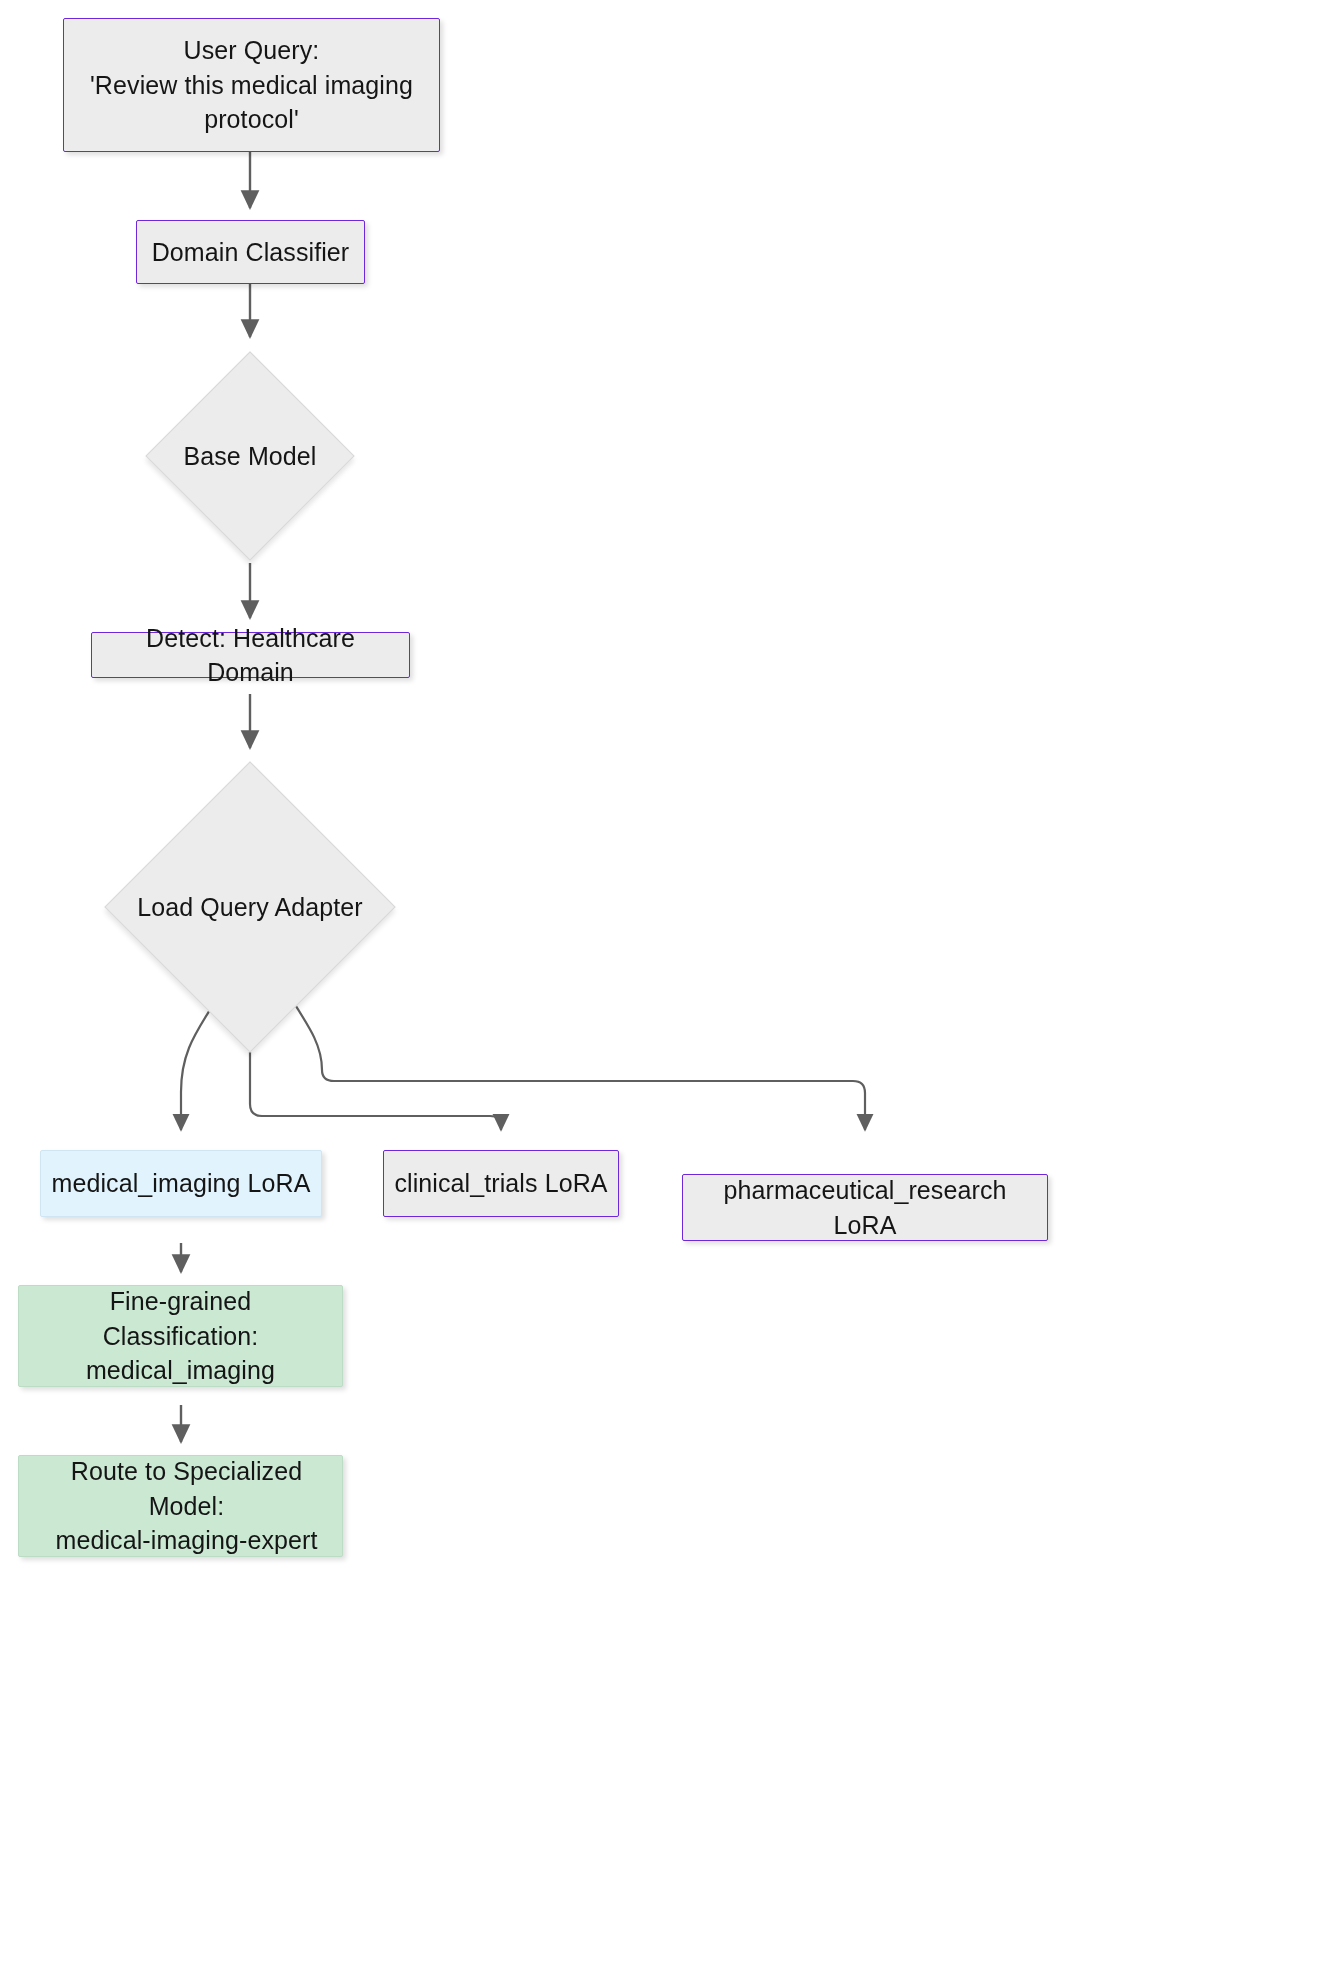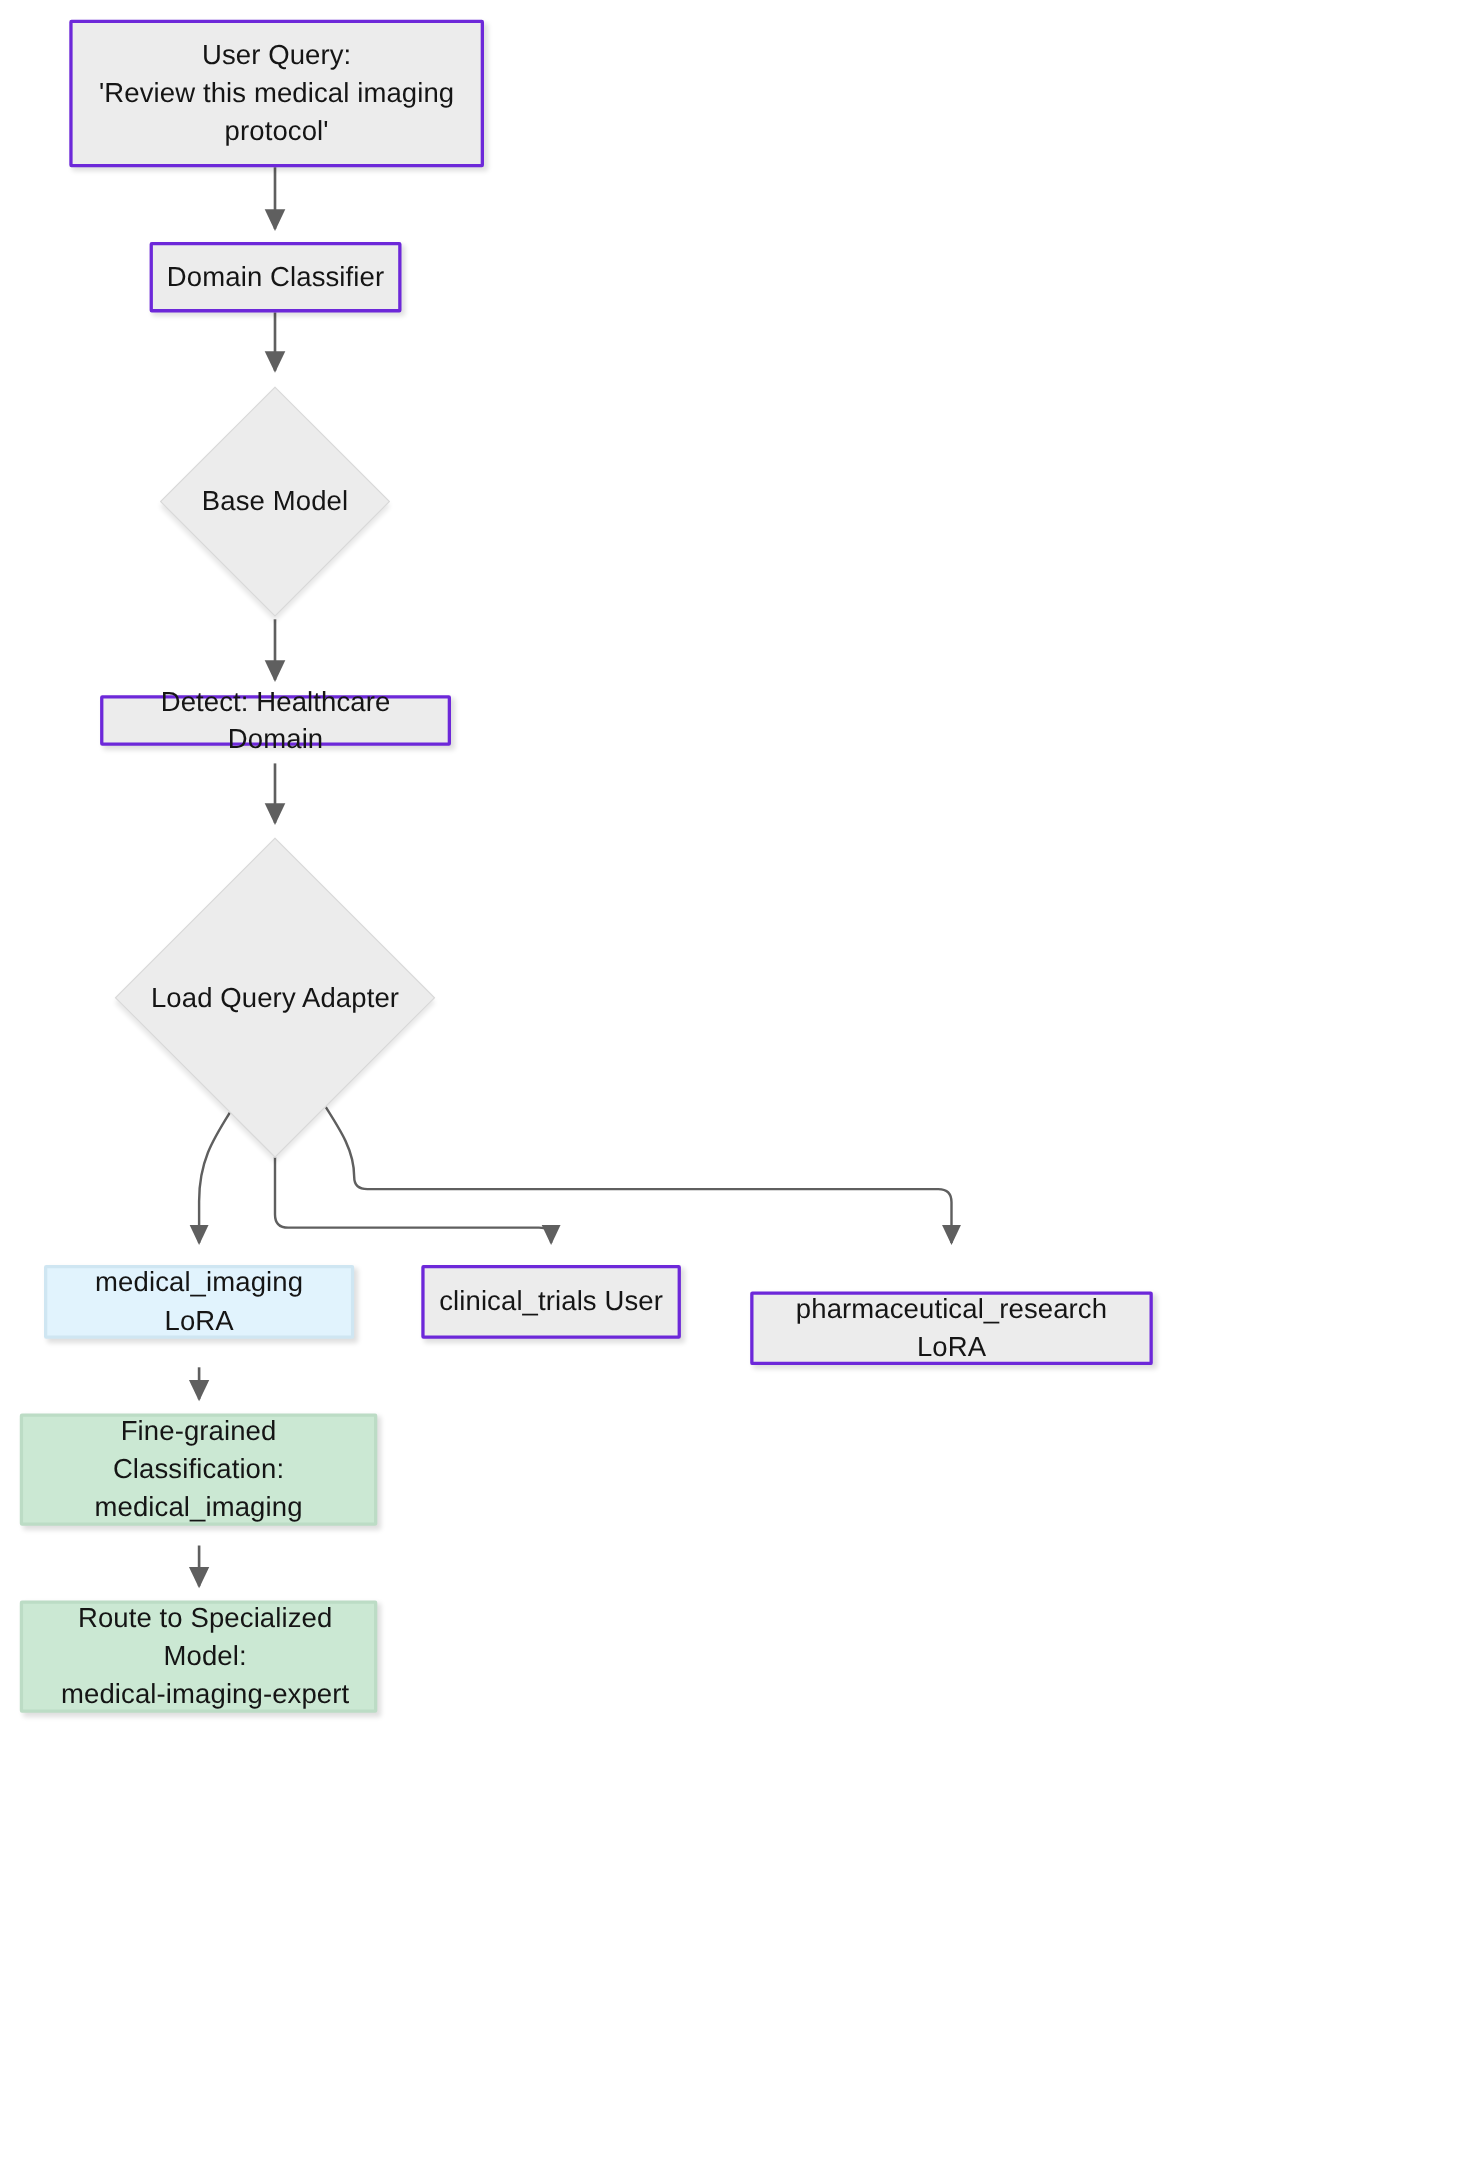--- a/index.html
+++ b/index.html
@@ -34,21 +34,21 @@
     display: flex;
     align-items: center;
     justify-content: center;
     text-align: center;
     color: #151515;
     font-size: 25px;
     line-height: 1.38;
     letter-spacing: 0.1px;
   }
   .node.rect {
-    border: 3px solid #6d28d9;
+    border: 1px solid #6d28d9;
     border-radius: 2px;
     background: #ececec;
     box-shadow: 3px 3px 5px rgba(0,0,0,0.13);
   }
   .node.rect.blue {
     background: #e1f3fd;
     border-color: #cfe6f2;
   }
   .node.rect.green {
     background: #cbe8d3;
@@ -132,21 +132,21 @@
   <div class="node diamond" style="left:147px; top:804px; width:206px; height:206px;">
     <div class="diamond-shape"></div>
     <span class="diamond-label">Load Query Adapter</span>
   </div>
 
   <div class="node rect blue" style="left:40px; top:1150px; width:282px; height:67px;">
     <span class="node-label">medical_imaging LoRA</span>
   </div>
 
   <div class="node rect" style="left:383px; top:1150px; width:236px; height:67px;">
-    <span class="node-label">clinical_trials User</span>
+    <span class="node-label">clinical_trials LoRA</span>
   </div>
 
   <div class="node rect" style="left:682px; top:1150px; width:366px; height:67px;margin-top:24px;">
     <span class="node-label">pharmaceutical_research LoRA</span>
   </div>
 
   <div class="node rect green" style="left:18px; top:1285px; width:325px; height:102px;">
     <span class="node-label">Fine-grained Classification:
 medical_imaging</span>
   </div>

